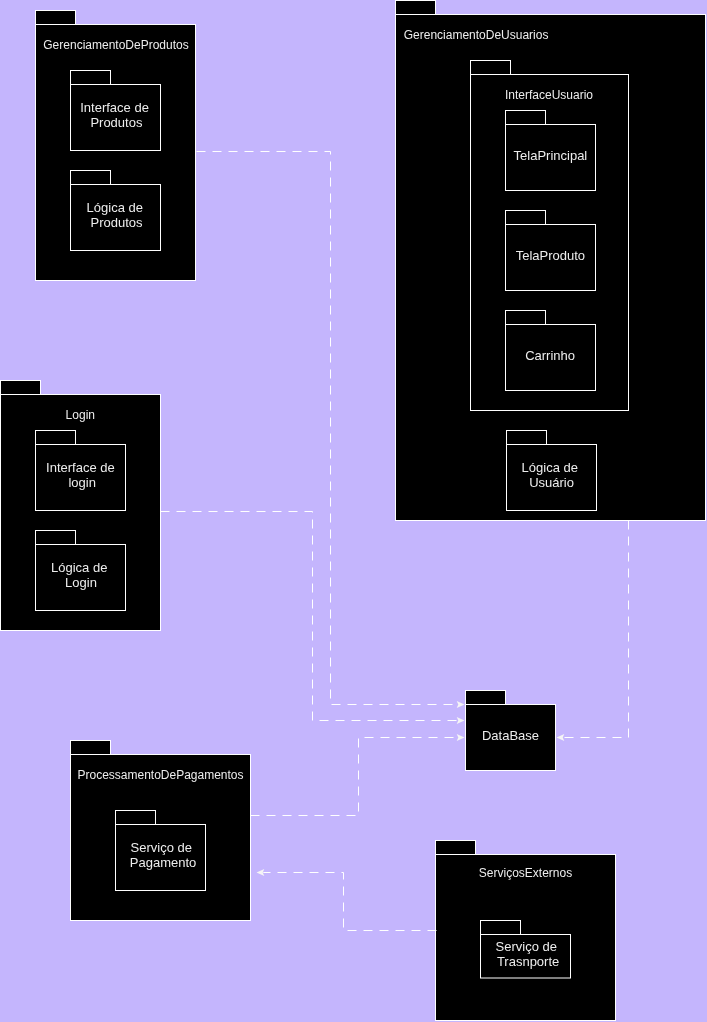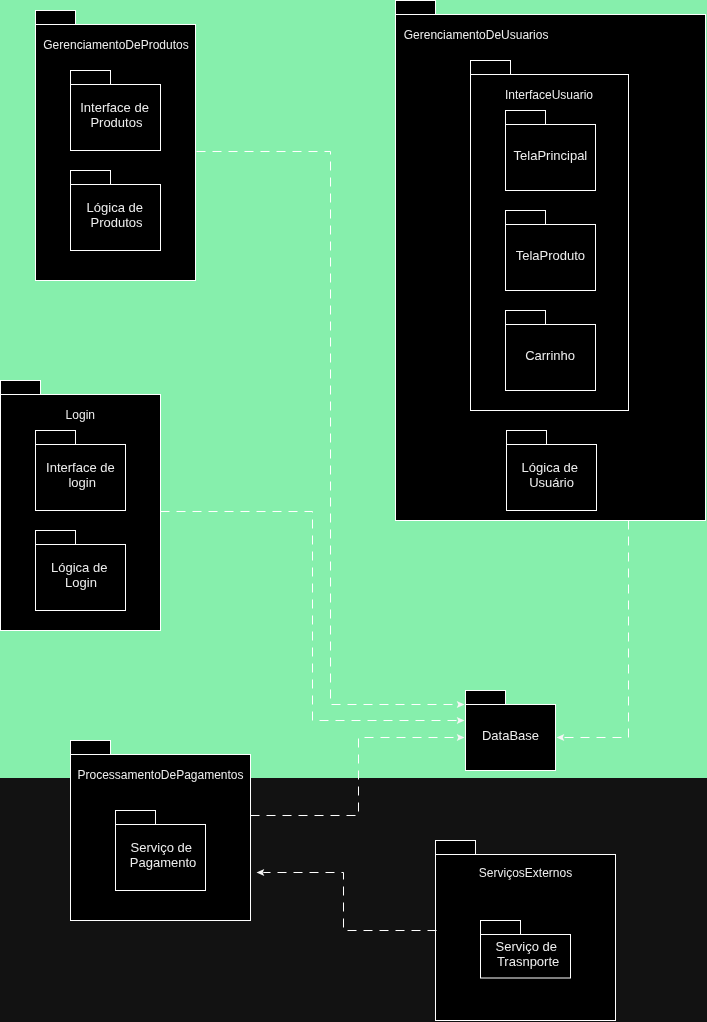--- a/index.html
+++ b/index.html
@@ -1,19 +1,19 @@
 <!DOCTYPE html>
 <html><head>
 <meta charset="utf-8">
 <title>UML Package Diagram</title>
 <style>
   html,body{margin:0;padding:0;}
   body{width:707px;height:1022px;overflow:hidden;background:#121212;
        font-family:"Liberation Sans",sans-serif;}
-  #stage{position:relative;width:707px;height:778px;background:#86efac;}
+  #stage{position:relative;width:707px;height:1022px;background:#c4b5fd;}
   svg#diagram{display:block;position:absolute;left:0;top:0;}
   .pkg-body{fill:#000000;stroke:#ffffff;stroke-width:1;}
   .pkg-tab {fill:#000000;stroke:#ffffff;stroke-width:1;}
   .pkg-label{fill:#ededed;font-family:"Liberation Sans",sans-serif;
              text-anchor:middle;will-change:transform;}
   .dep-line{fill:none;stroke:#ffffff;stroke-width:1;
             stroke-dasharray:9 7;stroke-linecap:butt;}
   .dep-head{fill:#f5f5f5;stroke:none;}
 </style>
 </head>

